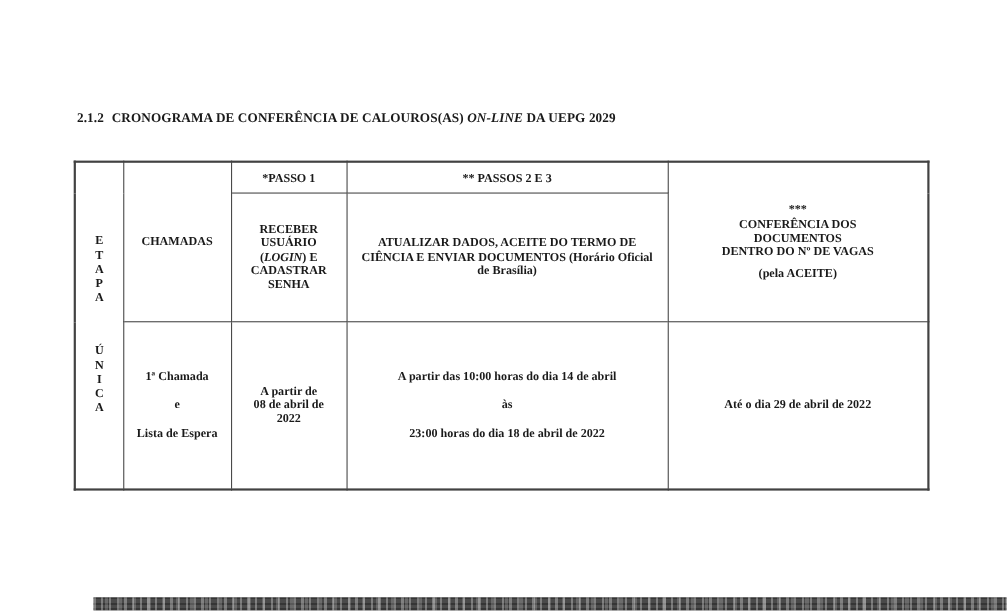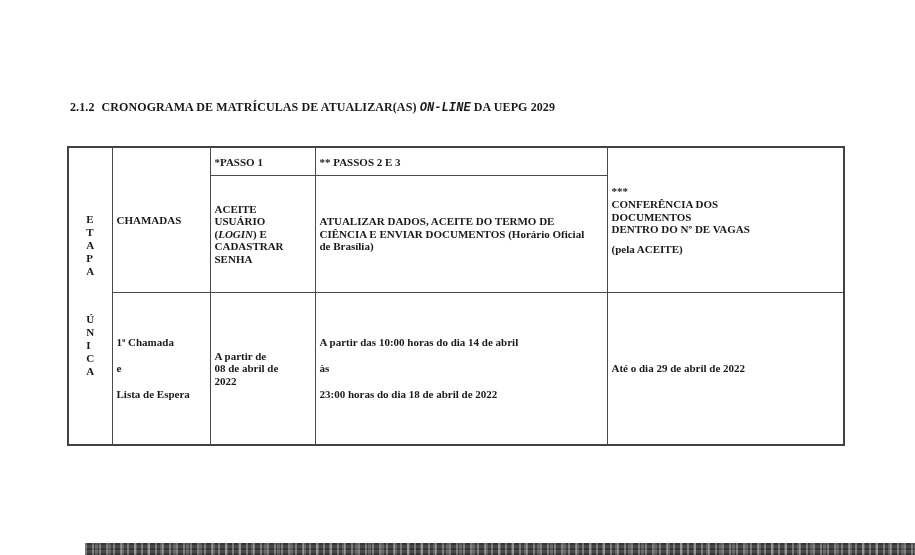--- a/index.html
+++ b/index.html
@@ -5,31 +5,31 @@
   html,body{margin:0;padding:0;}
   body{
     width:915px;height:555px;background:#ffffff;overflow:hidden;position:relative;
     font-family:"Liberation Serif","DejaVu Serif",serif;color:#1a1a1a;
   }
   .doc-title{
     position:absolute;left:70px;top:100px;width:560px;
     font-size:12px;font-weight:bold;letter-spacing:.1px;white-space:nowrap;
   }
   .doc-title .num{display:inline-block;margin-right:7px;text-align:right;}
-  .doc-title .it{font-style:italic;font-family:Liberation Mono, monospace;}
+  .doc-title .it{font-style:italic;}
 
   table.schedule{
     position:absolute;left:67px;top:146px;
     border-collapse:collapse;table-layout:fixed;
     width:776px;height:256px;
     font-size:11px;font-weight:bold;color:#1a1a1a;
   }
   table.schedule td{
     border:1.5px solid #4a4a4a;
-    vertical-align:middle;
+    vertical-align:middle;text-align:center;
     padding:2px 4px;overflow:hidden;
   }
   table.schedule{border:2px solid #424242;}
 
   .prelines{white-space:pre-line;line-height:13px;}
   .tight{white-space:pre-line;line-height:12.5px;}
 
   .etapa-cell{padding:0;}
   .etapa-stack{display:flex;flex-direction:column;align-items:center;justify-content:center;height:100%;}
   .etapa-stack .word{white-space:pre-line;line-height:13px;font-size:11px;}
@@ -48,21 +48,21 @@
       repeating-linear-gradient(90deg, rgba(255,255,255,.30) 0 2px, rgba(255,255,255,0) 2px 7px),
       repeating-linear-gradient(90deg, rgba(0,0,0,0) 0 10px, rgba(255,255,255,.18) 10px 13px),
       repeating-linear-gradient(0deg, rgba(0,0,0,.28) 0 2px, rgba(0,0,0,0) 2px 5px),
       #4a4a4a;
   }
 </style>
 </head>
 <body>
 
 <div class="doc-title">
-  <span class="num">2.1.2</span><span>CRONOGRAMA DE MATRÍCULAS DE ATUALIZAR(AS) </span><span class="it">ON-LINE</span><span> DA UEPG 2029</span>
+  <span class="num">2.1.2</span><span>CRONOGRAMA DE CONFERÊNCIA DE CALOUROS(AS) </span><span class="it">ON-LINE</span><span> DA UEPG 2029</span>
 </div>
 
 <table class="schedule">
   <colgroup>
     <col style="width:44px">
       <col style="width:98px">
       <col style="width:105px">
       <col style="width:292px">
       <col style="width:237px">
   </colgroup>
@@ -95,21 +95,21 @@
     <td rowspan="2">
       <div class="conf-stars">***</div>
       <div class="conf-main">CONFERÊNCIA DOS
 DOCUMENTOS
 DENTRO DO Nº DE VAGAS</div>
       <div class="conf-sub">(pela ACEITE)</div>
     </td>
   </tr>
   <tr style="height:117px">
     <td>
-      <div class="tight">ACEITE</div>
+      <div class="tight">RECEBER</div>
       <div class="tight">USUÁRIO</div>
       <div class="tight login-line"><span>(</span><span class="it">LOGIN</span><span>) E</span></div>
       <div class="tight">CADASTRAR</div>
       <div class="tight">SENHA</div>
     </td>
     <td>
       <div class="tight">ATUALIZAR DADOS, ACEITE DO TERMO DE
 CIÊNCIA E ENVIAR DOCUMENTOS (Horário Oficial
 de Brasília)</div>
     </td>

